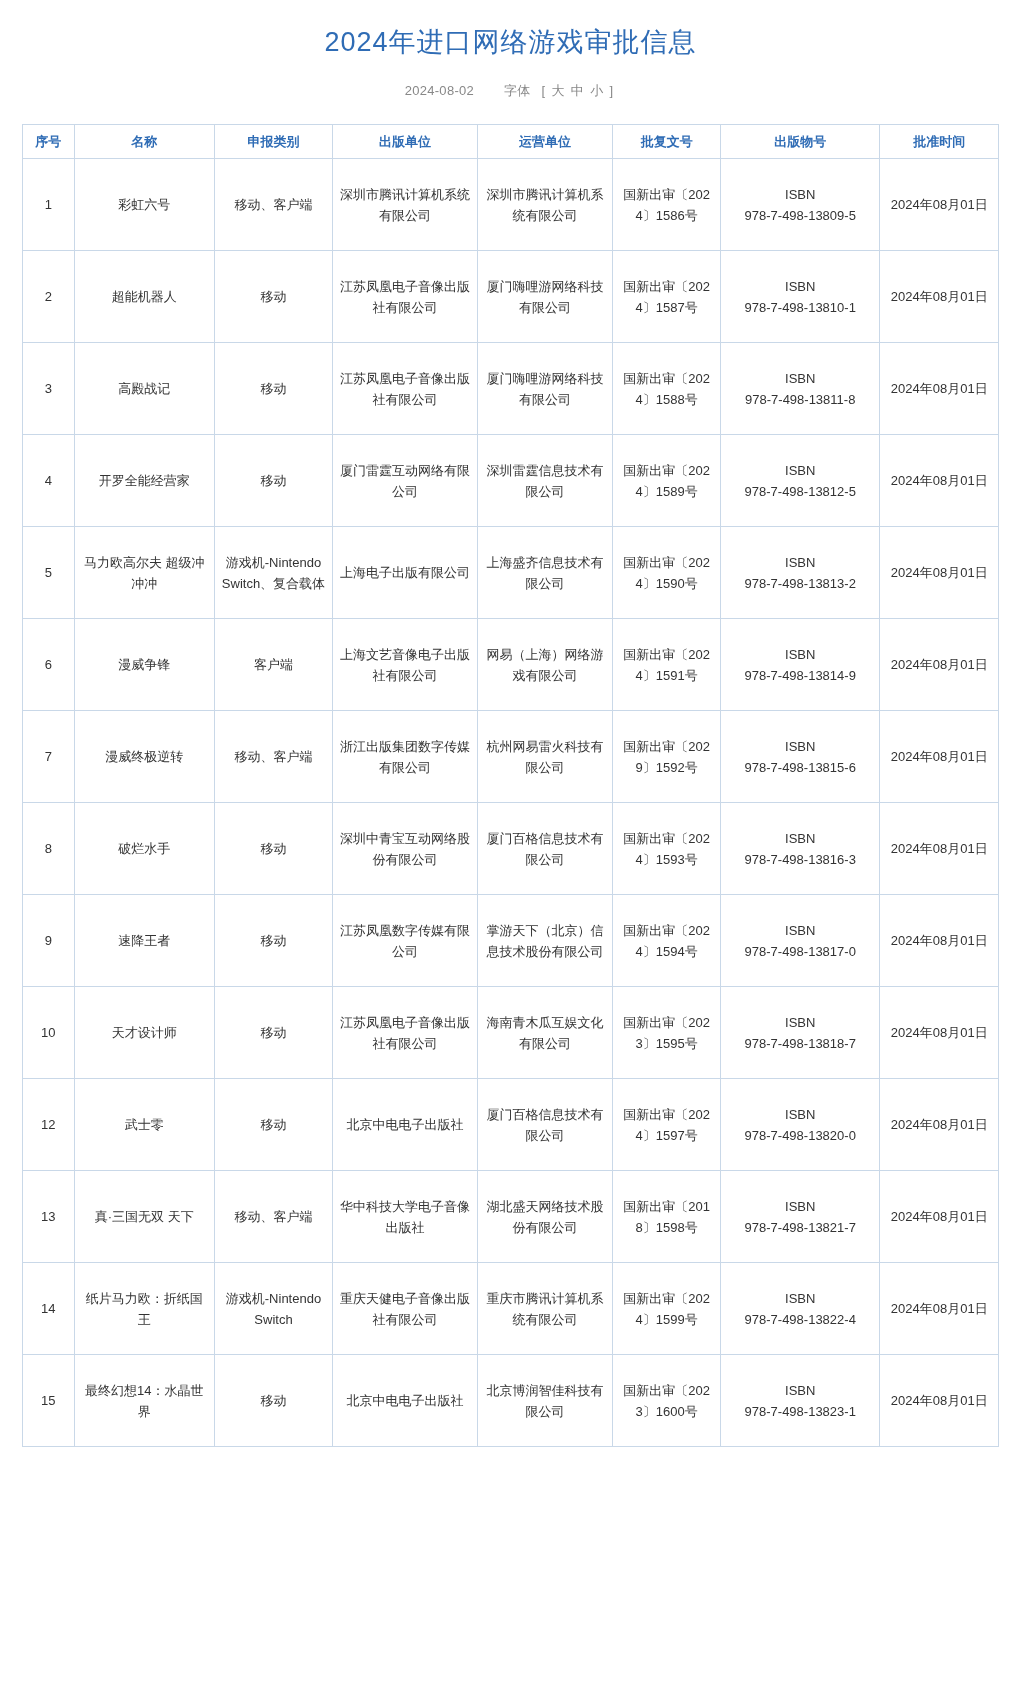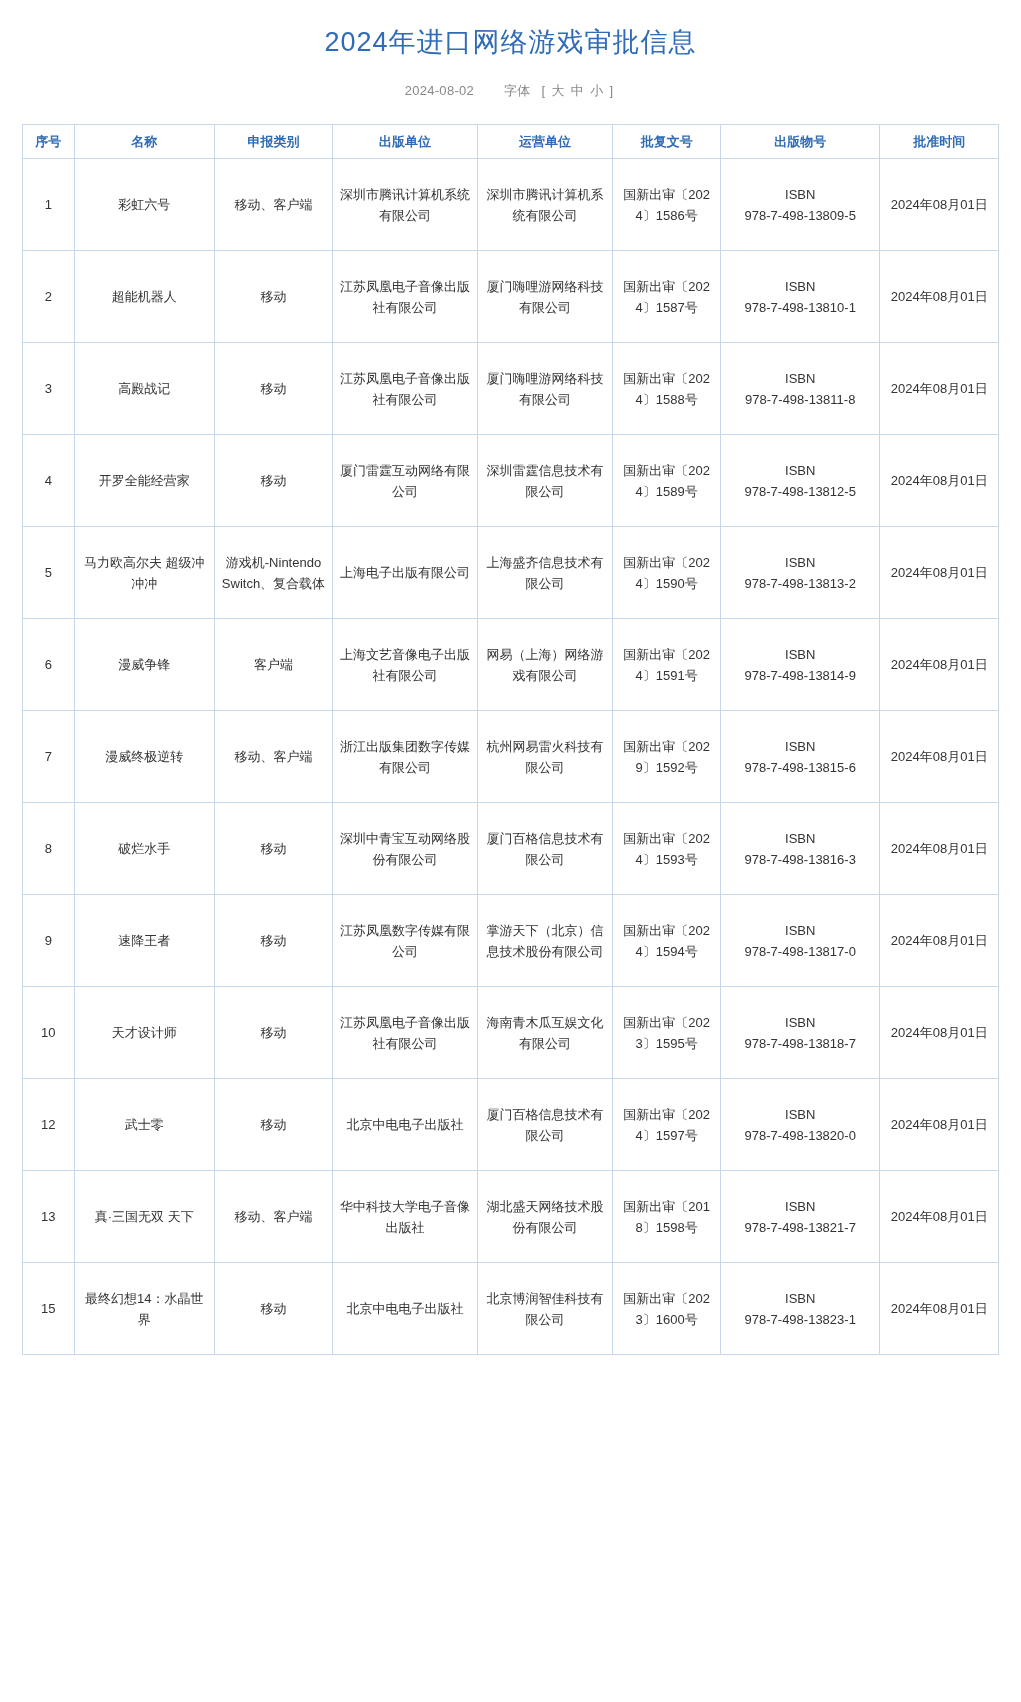--- a/index.html
+++ b/index.html
@@ -265,20 +265,33 @@
             <td>华中科技大学电子音像出版社</td>
             <td>湖北盛天网络技术股份有限公司</td>
             <td>国新出审〔2018〕1598号</td>
             <td>
               <span class="isbn-line">ISBN</span>
               <span class="isbn-line">978-7-498-13821-7</span>
             </td>
             <td>2024年08月01日</td>
           </tr>
           <tr>
+            <td>14</td>
+            <td>纸片马力欧：折纸国王</td>
+            <td>游戏机-Nintendo Switch</td>
+            <td>重庆天健电子音像出版社有限公司</td>
+            <td>重庆市腾讯计算机系统有限公司</td>
+            <td>国新出审〔2024〕1599号</td>
+            <td>
+              <span class="isbn-line">ISBN</span>
+              <span class="isbn-line">978-7-498-13822-4</span>
+            </td>
+            <td>2024年08月01日</td>
+          </tr>
+          <tr>
             <td>15</td>
             <td>最终幻想14：水晶世界</td>
             <td>移动</td>
             <td>北京中电电子出版社</td>
             <td>北京博润智佳科技有限公司</td>
             <td>国新出审〔2023〕1600号</td>
             <td>
               <span class="isbn-line">ISBN</span>
               <span class="isbn-line">978-7-498-13823-1</span>
             </td>

